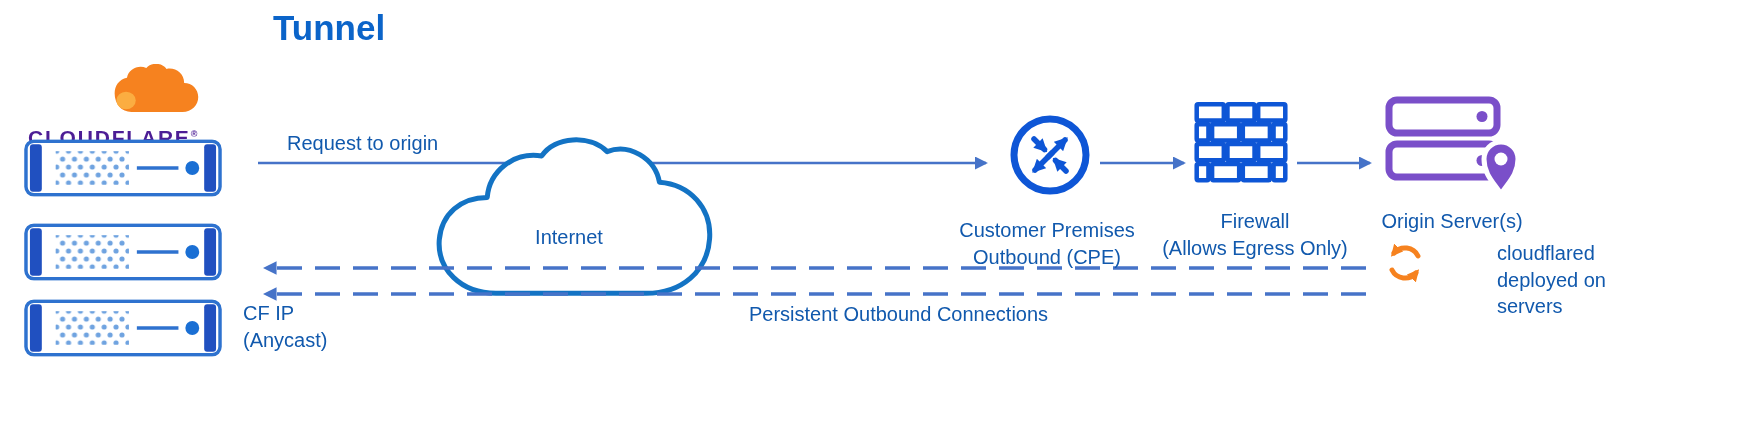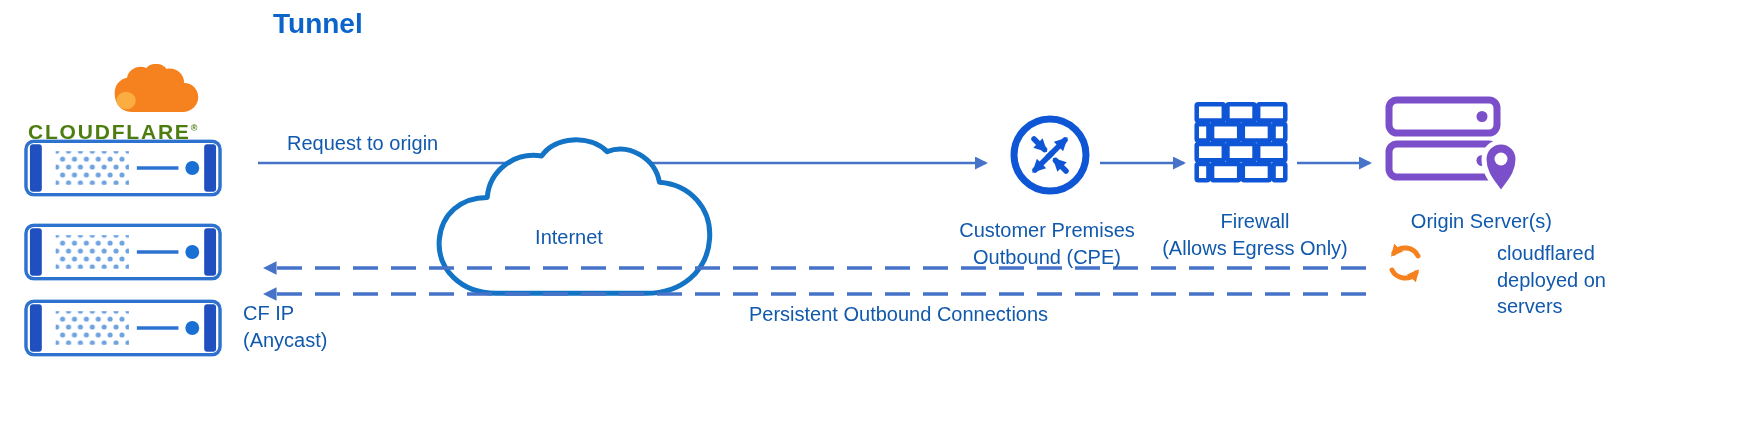--- a/index.html
+++ b/index.html
@@ -2,33 +2,33 @@
 <html><head>
 <meta charset="utf-8">
 <style>
   html,body{margin:0;padding:0;background:#fff;}
   .stage{
     position:relative;width:1754px;height:422px;background:#ffffff;
     font-family:"Liberation Sans","DejaVu Sans",sans-serif;overflow:hidden;
   }
   .abs{position:absolute;}
   .overlay{position:absolute;left:0;top:0;}
-  .title{position:absolute;left:273px;top:8px;font-size:28px;font-weight:700;color:#0b64c9;}
+  .title{position:absolute;left:273px;top:8px;font-size:35px;font-weight:700;color:#0b64c9;}
   .lbl{position:absolute;color:#1159ad;font-size:20px;line-height:1.33;font-weight:500;}
   .request{left:287px;top:130px;}
   .internet{left:430px;top:224px;width:278px;text-align:center;}
   .cfip{left:243px;top:300px;}
   .persistent{left:749px;top:301px;}
   .cpe-lbl{left:940px;top:217px;width:214px;text-align:center;}
   .fw-lbl{left:1144px;top:208px;width:222px;text-align:center;}
-  .origin-lbl{left:1352px;top:208px;width:200px;text-align:right;}
+  .origin-lbl{left:1352px;top:208px;width:200px;text-align:center;}
   .cfd-lbl{left:1497px;top:240px;}
   .logo{position:absolute;left:28px;top:64px;width:208px;}
   .logo-cloud{display:block;margin-left:84px;width:88px;height:52px;}
-  .logo-text{font-size:21px;font-weight:bold;letter-spacing:1.8px;color:#4d7c0f;margin-top:4px;white-space:nowrap;}
+  .logo-text{font-size:21px;font-weight:bold;letter-spacing:1.8px;color:#4c1d95;margin-top:10px;white-space:nowrap;}
   .logo-text sup{font-size:9px;letter-spacing:0;}
   .srv{position:absolute;left:24px;width:198px;height:58px;}
   .srv1{top:139px;} .srv2{top:223px;} .srv3{top:299px;}
   .cpe-icon{left:1008px;top:113px;}
   .fw-icon{left:1194px;top:100px;}
   .origin-icon{left:1383px;top:96px;}
   .cfd-icon{left:1383px;top:241px;}
 </style>
 </head>
 <body>

